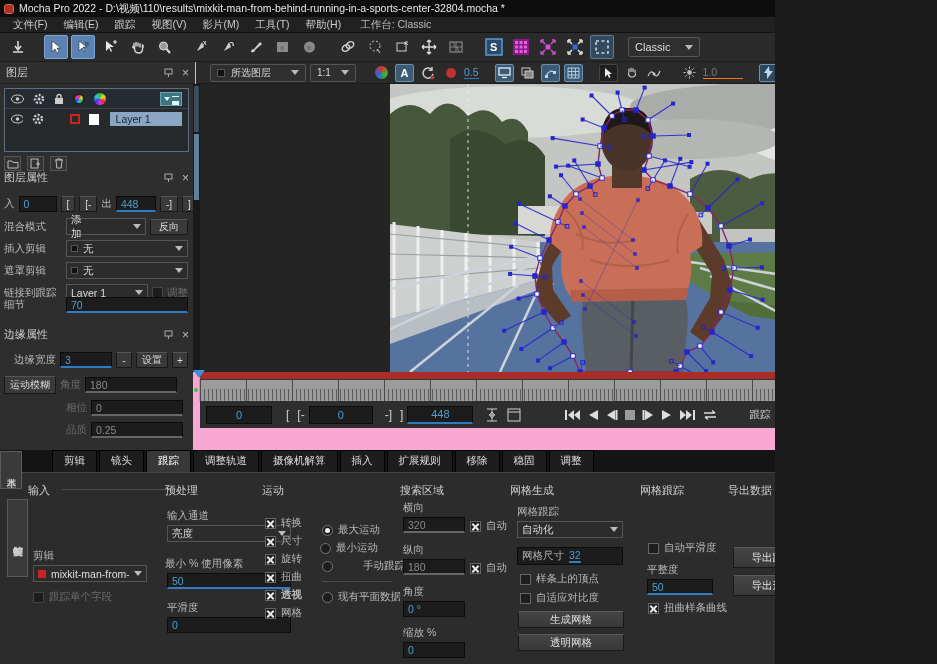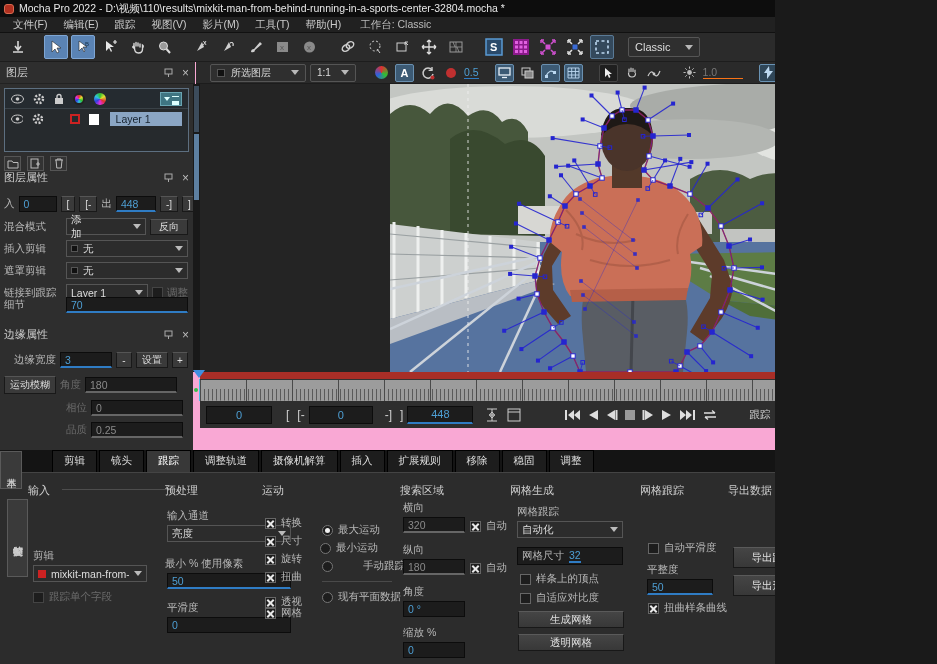--- a/index.html
+++ b/index.html
@@ -918,21 +918,21 @@
         <span class="lbl">尺寸</span>
       </span>
     <span class="chkrow" style="left:265px;top:79px;">
         <span class="chk on"></span>
         <span class="lbl">旋转</span>
       </span>
     <span class="chkrow" style="left:265px;top:97px;">
         <span class="chk on"></span>
         <span class="lbl">扭曲</span>
       </span>
-    <span class="chkrow" style="left:265px;top:122px;">
+    <span class="chkrow" style="left:265px;top:115px;font-weight:bold;">
         <span class="chk on"></span>
         <span class="lbl">透视</span>
       </span>
     <span class="chkrow" style="left:265px;top:133px;">
         <span class="chk on"></span>
         <span class="lbl">网格</span>
       </span>
     <span class="chkrow" style="left:322px;top:50px;">
         <span class="radio on"></span>
         <span class="lbl">最大运动</span>

